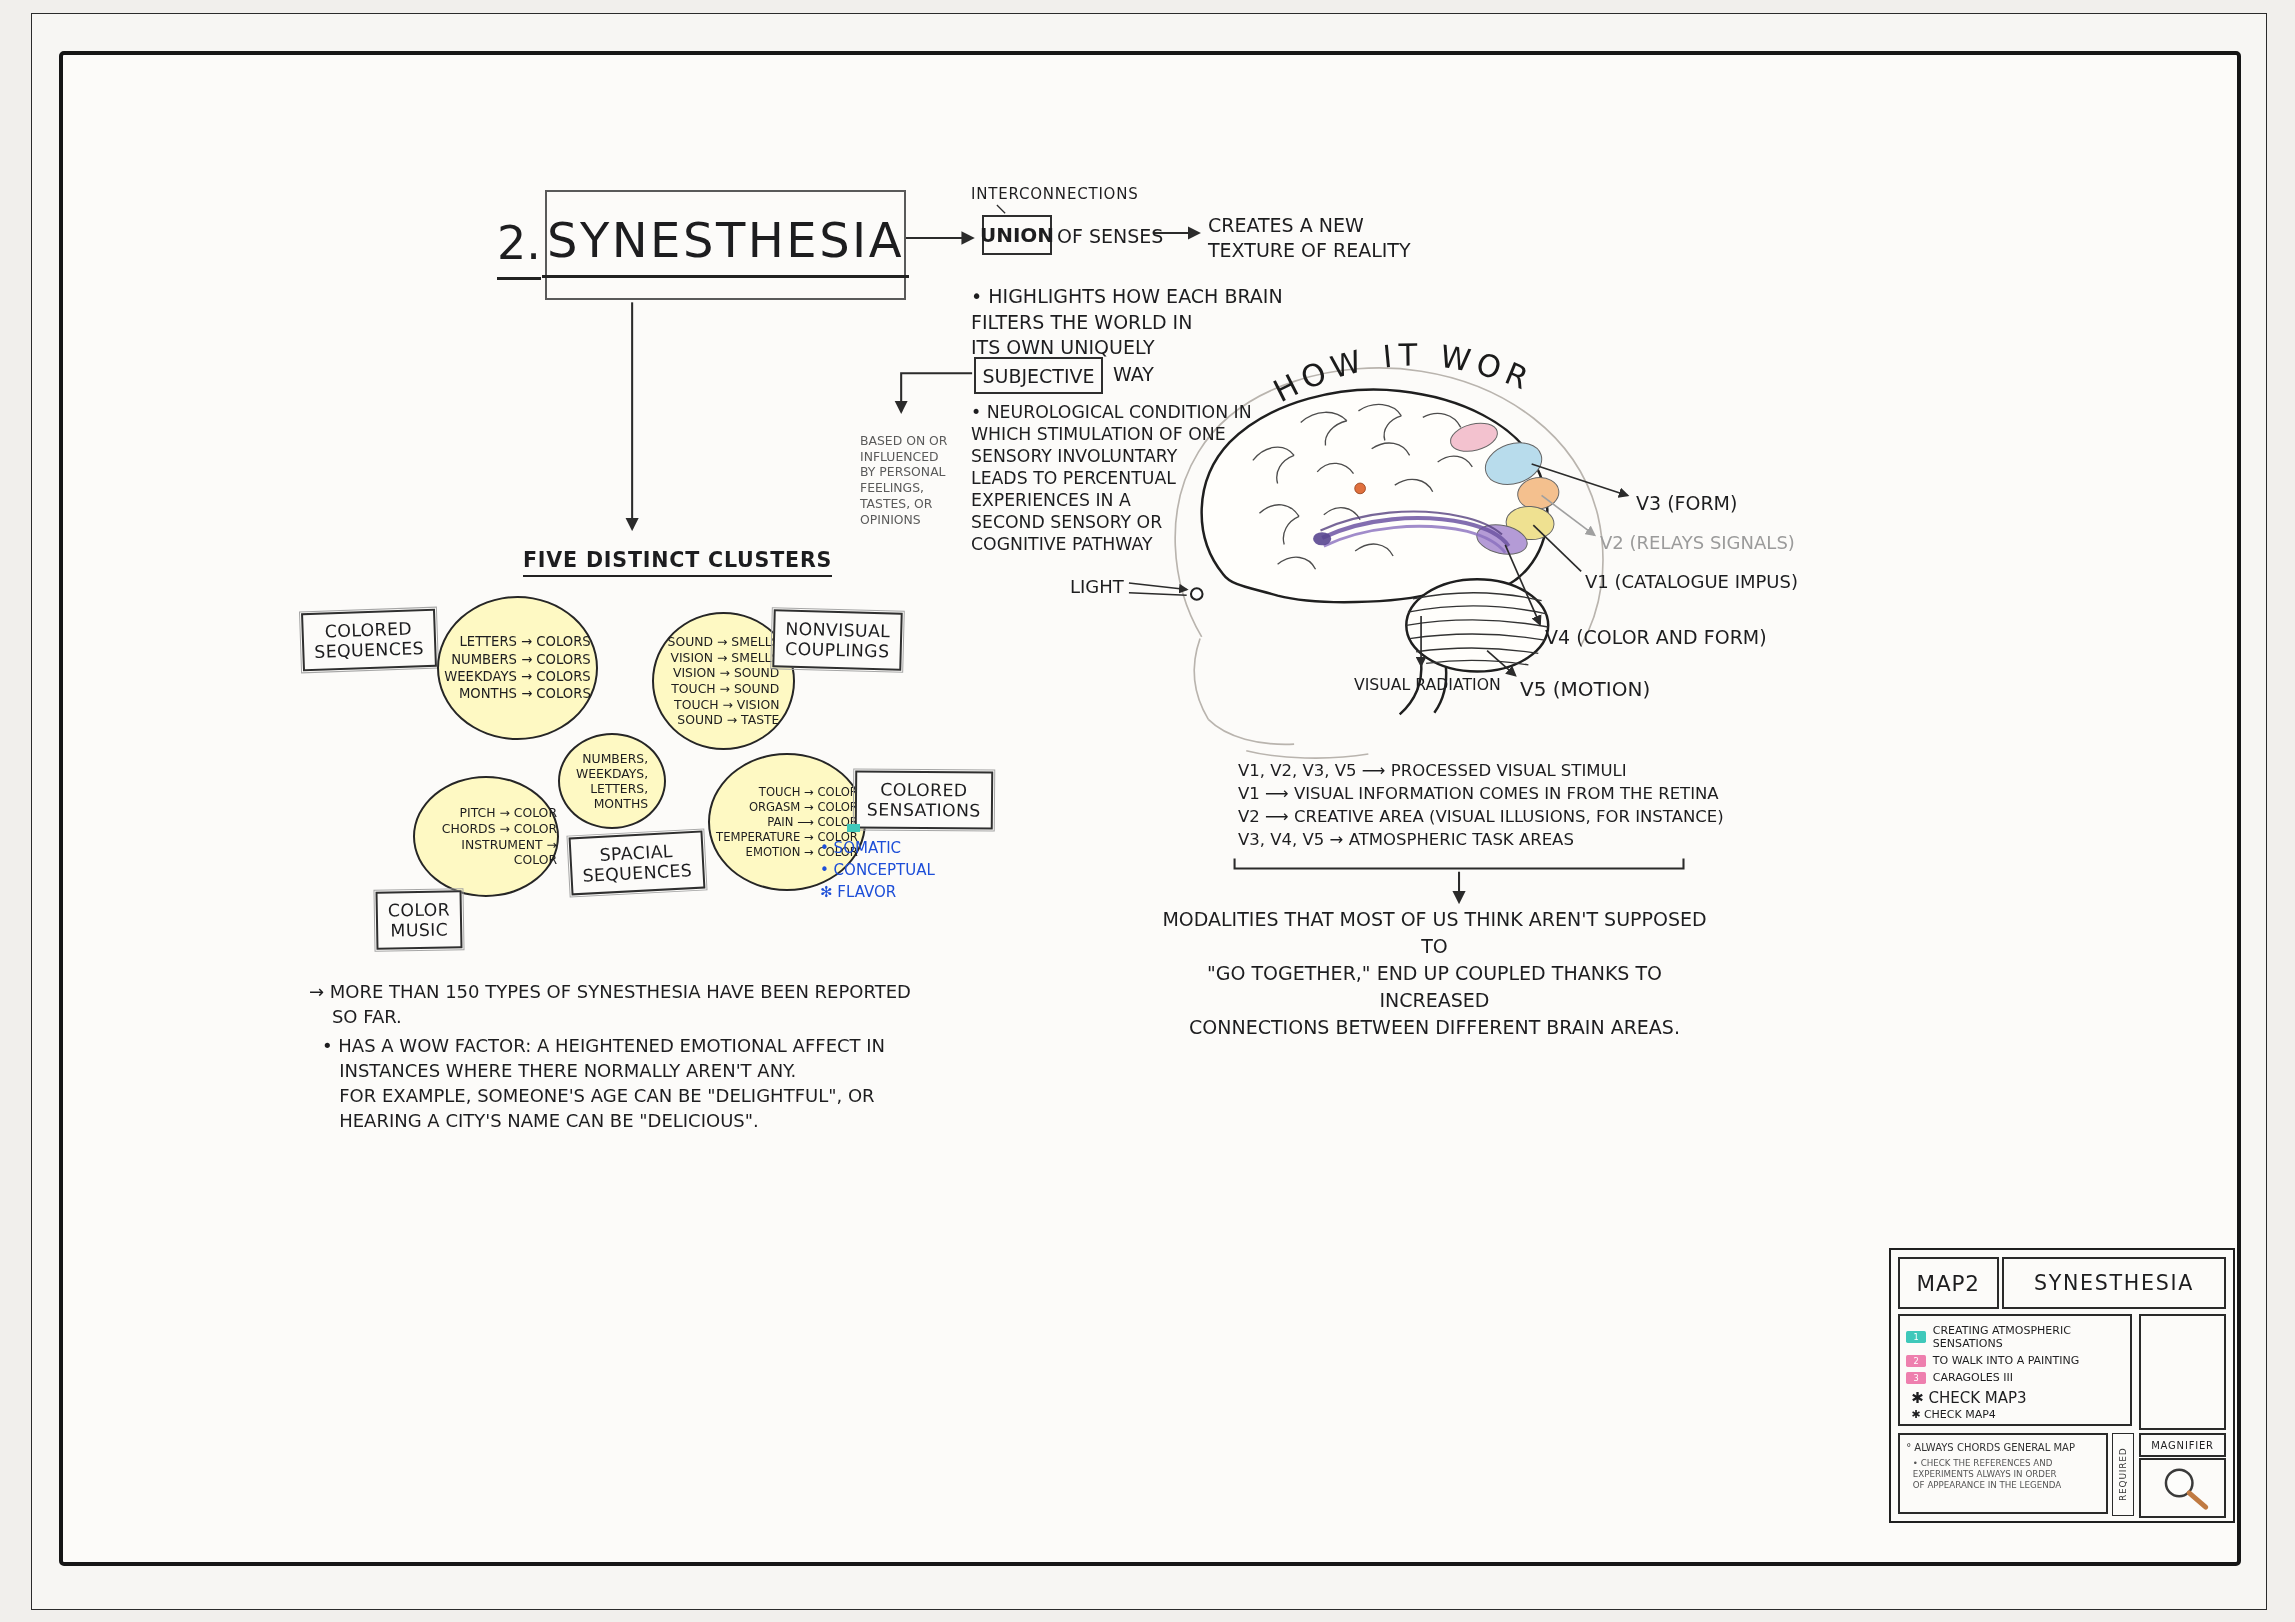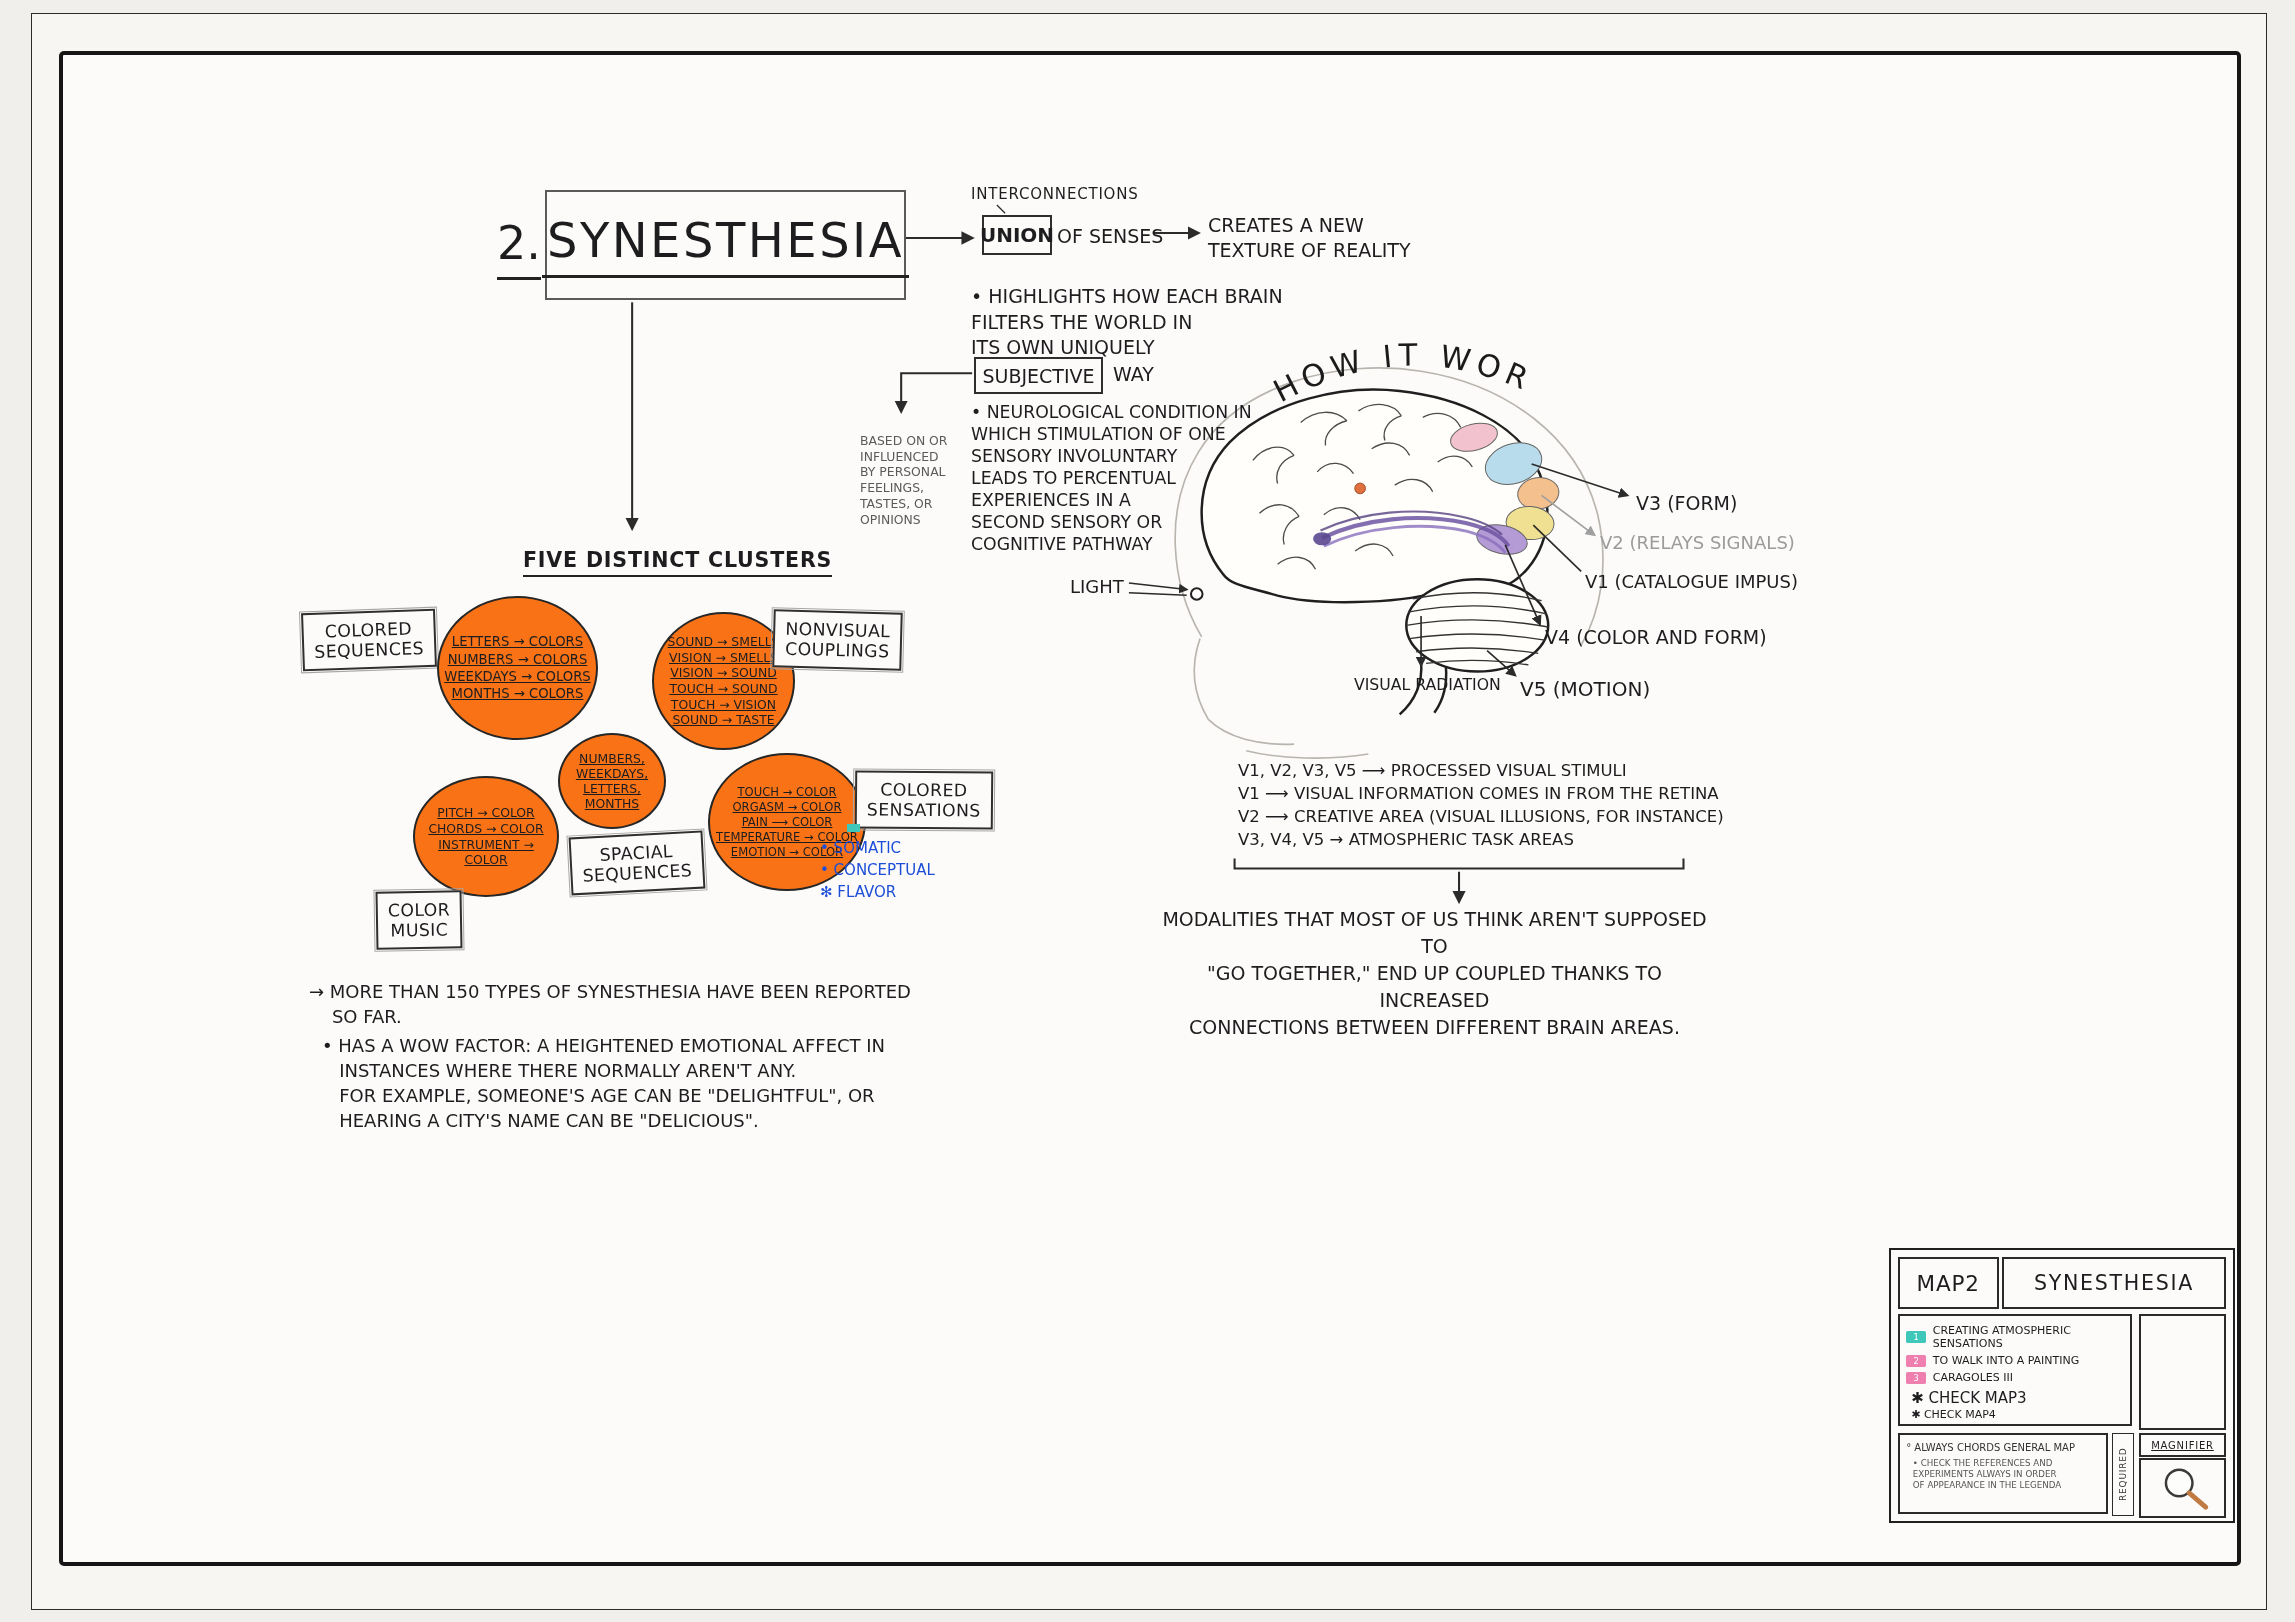--- a/index.html
+++ b/index.html
@@ -7,22 +7,22 @@
         font-family:"DejaVu Sans",sans-serif;color:#1d1d1f;}
   .frame-outer{position:absolute;left:31px;top:13.2px;width:2234px;height:1595px;
         border:1.7px solid #2b2b2b;background:#f7f6f3;}
   .frame-inner{position:absolute;left:59px;top:51px;width:2174px;height:1507px;
         border:4.1px solid #161616;border-radius:5px;background:#fcfbf9;}
   .t{position:absolute;white-space:pre-line;}
   .prewrap{white-space:pre-wrap;}
   .box{position:absolute;display:flex;align-items:center;justify-content:center;
         background:#fcfbf9;text-align:center;}
   .bubble{position:absolute;border:2.5px solid #262626;border-radius:50%;
-        display:flex;align-items:center;justify-content:center;text-align:center;
-        white-space:pre-line;background:#f97316;text-decoration:underline;}
+        display:flex;align-items:center;justify-content:center;text-align:right;
+        white-space:pre-line;background:#fef9c3;}
   .tag{position:absolute;border:2.1px solid #2f2f2f;outline:1.2px solid #a6a6a6;outline-offset:1.7px;
         background:#fcfbf9;padding:6.6px 10px;text-align:center;white-space:pre-line;
         font-size:17.3px;line-height:20.6px;letter-spacing:0.4px;}
   .legend{position:absolute;left:1889px;top:1248px;width:342px;height:271px;
         border:2.5px solid #1f1f1f;background:#fcfbf9;}
   .legend .lbx{position:absolute;border:2.5px solid #2a2a2a;background:#fcfbf9;}
   .lrow{display:flex;align-items:center;gap:6.6px;font-size:11px;margin-bottom:4.1px;}
   .chip{width:20px;height:12.4px;flex:none;display:flex;align-items:center;justify-content:center;
         font-size:8.3px;color:#fff;border-radius:1.7px;}
   .chip-1{background:#3fc8ba;} .chip-2{background:#ee7fae;} .chip-3{background:#ee7fae;}
@@ -245,21 +245,21 @@
 
     <div class="lbx" style="left:6.6px;top:183px;width:210px;height:81px;padding:6.6px;box-sizing:border-box;">
       <div style="font-size:10px;color:#333;">° ALWAYS CHORDS GENERAL MAP</div>
       <div style="font-size:8.7px;color:#555;line-height:10.7px;white-space:pre-line;margin:5.8px 0 0 6.6px;">• CHECK THE REFERENCES AND
 EXPERIMENTS ALWAYS IN ORDER
 OF APPEARANCE IN THE LEGENDA</div>
     </div>
 
     <div class="lbx required" style="left:221px;top:183px;width:20px;height:81px;border-width:1.7px;">REQUIRED</div>
 
-    <div class="lbx box" style="left:248px;top:183px;width:83px;height:20px;font-size:10px;letter-spacing:0.8px;text-decoration:underline;">MAGNIFIER</div>
+    <div class="lbx box" style="left:248px;top:183px;width:83px;height:20px;font-size:10px;letter-spacing:0.8px;">MAGNIFIER</div>
     <div class="lbx" style="left:248px;top:208px;width:83px;height:56px;">
       <svg style="left:15px;top:3.3px;" width="58" height="50" viewBox="0 0 70 60">
         <circle cx="28" cy="24" r="16" fill="#fdfdfb" stroke="#3a3a3a" stroke-width="3"></circle>
         <line x1="40" y1="36" x2="60" y2="53" stroke="#c07a42" stroke-width="6" stroke-linecap="round"></line>
       </svg>
     </div>
   </div>
 </div>
 
 

